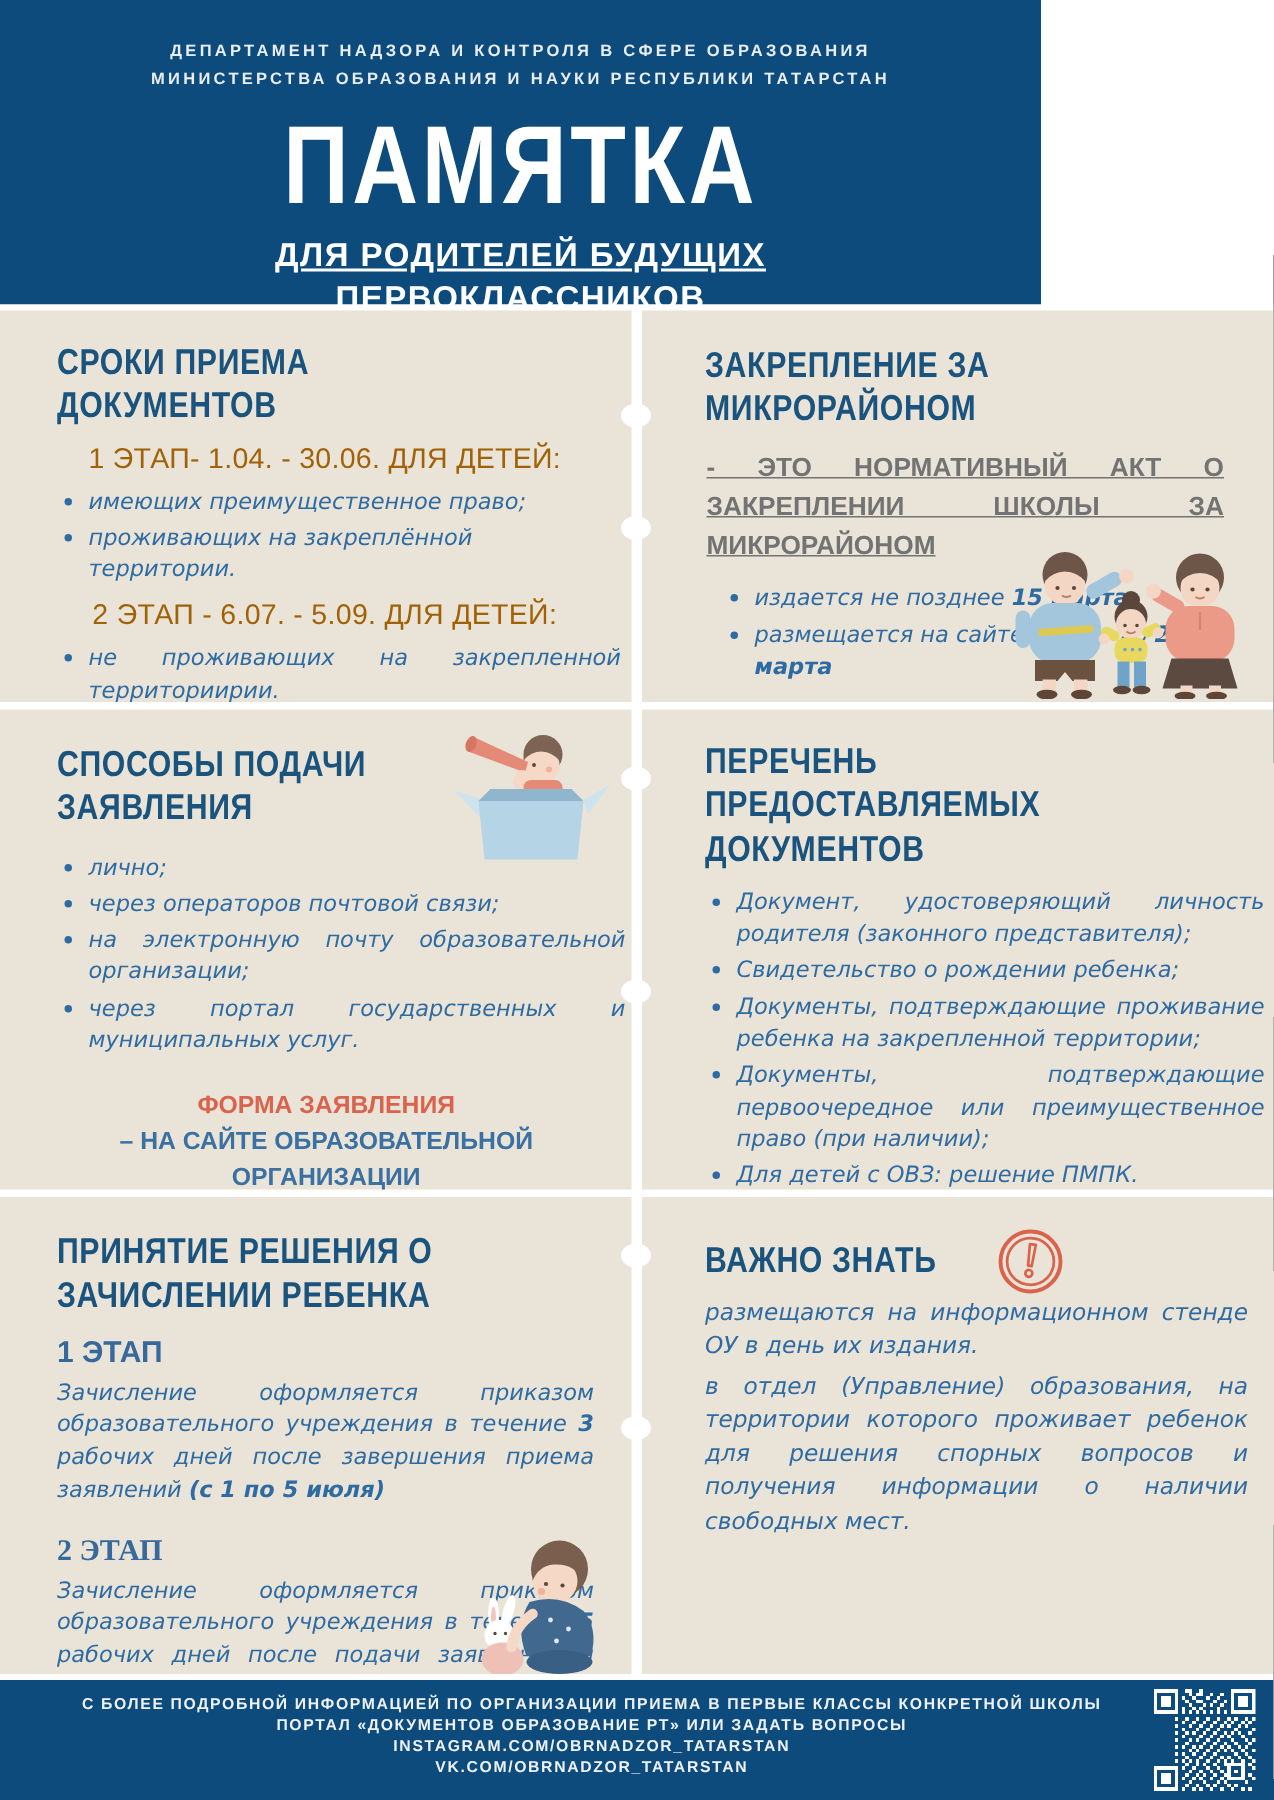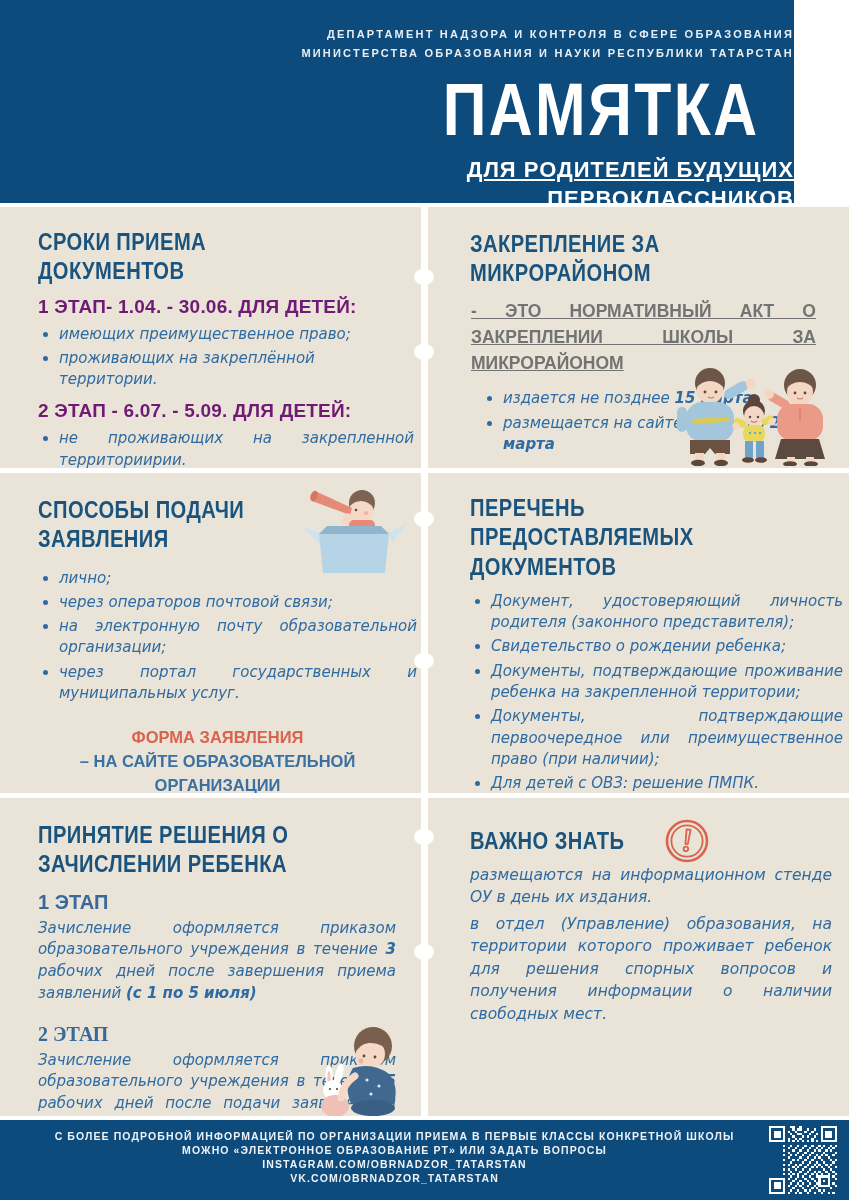--- a/index.html
+++ b/index.html
@@ -3,22 +3,22 @@
 <meta charset="utf-8">
 <style>
   html,body{margin:0;padding:0;background:#555;}
   .page{
     position:relative;width:849px;height:1200px;margin:0 auto;
     background:#ffffff;overflow:hidden;
     font-family:"Liberation Sans", sans-serif;
   }
   
   .header{
-    position:absolute;top:0;left:0;width:794px;height:203px;
-    background:#0d4b7c;color:#fff;text-align:right;
+    position:absolute;top:0;left:0;width:694px;height:203px;
+    background:#0d4b7c;color:#fff;text-align:center;
   }
   .dept{font-size:11px;font-weight:700;letter-spacing:2.2px;line-height:1.75;color:#e9eef4;}
   .dept-wrap{padding-top:25px;}
   .big-title{
     display:inline-block;font-size:74px;font-weight:800;letter-spacing:3px;
     transform:scaleX(.82);transform-origin:center;line-height:1;margin-top:9px;
   }
   .subtitle{
     white-space:pre-line;font-size:22px;font-weight:700;letter-spacing:1px;
     line-height:1.35;margin-top:8px;text-decoration:underline;
@@ -37,21 +37,21 @@
   .p-enroll  {grid-column:1;grid-row:6;padding:22px 26px 0 38px;}
   .p-import  {grid-column:3;grid-row:6;padding:20px 22px 0 42px;}
   
   .dot{position:absolute;width:20px;height:16px;border-radius:50%;background:#fff;left:414px;z-index:5;}
   
   .sec-title{
     color:#1a547e;font-weight:700;font-size:24px;line-height:1.22;
     white-space:pre-line;transform:scaleX(.84);transform-origin:0 50%;
     letter-spacing:.5px;margin-bottom:10px;
   }
-  .stage-head{color:#701a75;font-weight:700;font-size:19px;margin:10px 0 6px 0;letter-spacing:.2px;}
+  .stage-head{color:#a16207;font-weight:400;font-size:19px;margin:10px 0 6px 0;letter-spacing:.2px;text-align:center;}
   .stage-label{color:#38699c;font-weight:700;font-size:20px;margin:12px 0 4px 0;}
   .body-txt{color:#2f6ba3;font-style:italic;font-size:15px;line-height:1.45;font-family:"DejaVu Sans", sans-serif;}
   ul.blist{margin:4px 0 0 0;padding-left:21px;}
   ul.blist li{color:#2f6ba3;font-style:italic;font-size:15px;line-height:1.42;margin-bottom:3px;font-family:"DejaVu Sans", sans-serif;}
   .just{text-align:justify;}
   .b{font-weight:700;}
   .lead{
     color:#737373;font-weight:700;font-size:17.5px;line-height:1.5;width:345px;
     text-align:justify;margin:2px 0 12px 1px;text-decoration:underline;
   }
@@ -271,21 +271,21 @@
   <div class="dot" style="top:269px;"></div>
   <div class="dot" style="top:344px;"></div>
   <div class="dot" style="top:511px;"></div>
   <div class="dot" style="top:653px;"></div>
   <div class="dot" style="top:829px;"></div>
   <div class="dot" style="top:944px;"></div>
 
   <div class="footer">
     <div class="footer-lines">
       <div class="fline">С БОЛЕЕ ПОДРОБНОЙ ИНФОРМАЦИЕЙ ПО ОРГАНИЗАЦИИ ПРИЕМА В ПЕРВЫЕ КЛАССЫ КОНКРЕТНОЙ ШКОЛЫ</div>
-      <div class="fline">МОЖНО «ЭЛЕКТРОННОЕ ОБРАЗОВАНИЕ РТ» ИЛИ ЗАДАТЬ ВОПРОСЫ</div>
+      <div class="fline">ПОРТАЛ «ДОКУМЕНТОВ ОБРАЗОВАНИЕ РТ» ИЛИ ЗАДАТЬ ВОПРОСЫ</div>
       <div class="fline link">INSTAGRAM.COM/OBRNADZOR_TATARSTAN</div>
       <div class="fline link">VK.COM/OBRNADZOR_TATARSTAN</div>
     </div>
     <svg class="qr" viewBox="0 0 29 29" shape-rendering="crispEdges">
       <rect x="0" y="0" width="7" height="7" fill="#fff"></rect>
         <rect x="1" y="1" width="5" height="5" fill="#0d4b7c"></rect>
         <rect x="2" y="2" width="3" height="3" fill="#fff"></rect>
       <rect x="22" y="0" width="7" height="7" fill="#fff"></rect>
         <rect x="23" y="1" width="5" height="5" fill="#0d4b7c"></rect>
         <rect x="24" y="2" width="3" height="3" fill="#fff"></rect>

